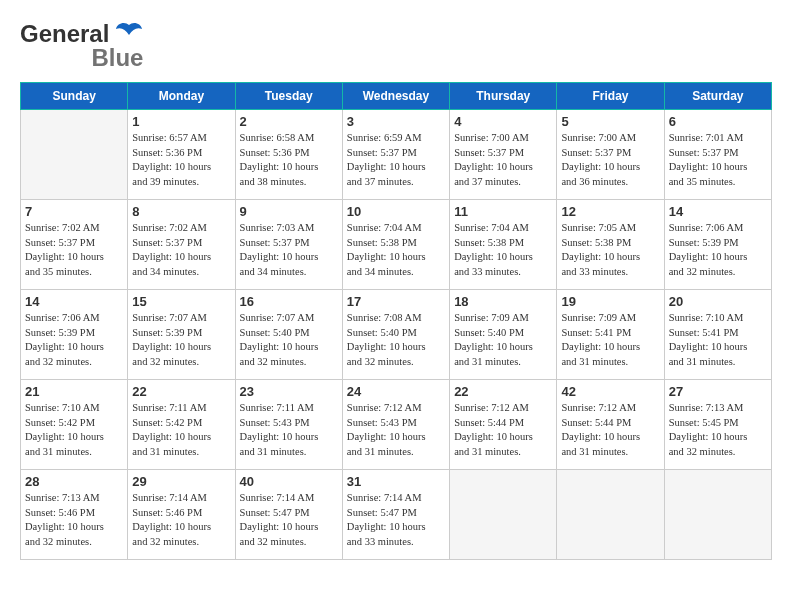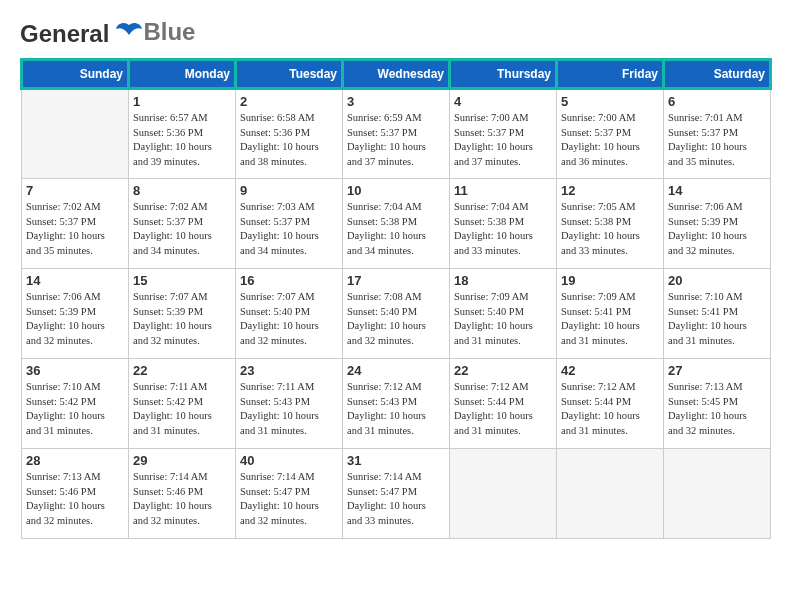--- a/index.html
+++ b/index.html
@@ -11,22 +11,22 @@
       padding: 20px;
     }
     .header {
       display: flex;
       justify-content: space-between;
       align-items: flex-start;
       margin-bottom: 10px;
     }
     .logo {
       display: flex;
-      flex-direction: row;
-      align-items: center;
+      flex-direction: column;
+      align-items: flex-end;
     }
     .title-block {
       text-align: right;
     }
     .month-title {
       font-size: 36px;
       font-weight: bold;
       color: #333;
     }
     .location {
@@ -35,24 +35,24 @@
     }
     .calendar {
       width: 100%;
       border-collapse: collapse;
       font-size: 11px;
     }
     .calendar th {
       background: #1565c0;
       color: #fff;
       padding: 6px 4px;
-      text-align: right;
+      text-align: center;
       font-size: 12px;
       font-weight: bold;
-      border: 3px solid #14b8a6;
+      border: 1px solid #14b8a6;
     }
     .calendar td {
       border: 1px solid #ccc;
       vertical-align: top;
       padding: 4px;
       height: 90px;
       width: 107px;
       background: #fff;
     }
     .calendar td.empty {
@@ -192,21 +192,21 @@
           <div class="day-num">19</div>
           <div class="day-info">Sunrise: 7:09 AM<br>Sunset: 5:41 PM<br>Daylight: 10 hours<br>and 31 minutes.</div>
         </td>
         <td>
           <div class="day-num">20</div>
           <div class="day-info">Sunrise: 7:10 AM<br>Sunset: 5:41 PM<br>Daylight: 10 hours<br>and 31 minutes.</div>
         </td>
       </tr>
       <tr>
         <td>
-          <div class="day-num">36</div>
+          <div class="day-num">21</div>
           <div class="day-info">Sunrise: 7:10 AM<br>Sunset: 5:42 PM<br>Daylight: 10 hours<br>and 31 minutes.</div>
         </td>
         <td>
           <div class="day-num">22</div>
           <div class="day-info">Sunrise: 7:11 AM<br>Sunset: 5:42 PM<br>Daylight: 10 hours<br>and 31 minutes.</div>
         </td>
         <td>
           <div class="day-num">23</div>
           <div class="day-info">Sunrise: 7:11 AM<br>Sunset: 5:43 PM<br>Daylight: 10 hours<br>and 31 minutes.</div>
         </td>

